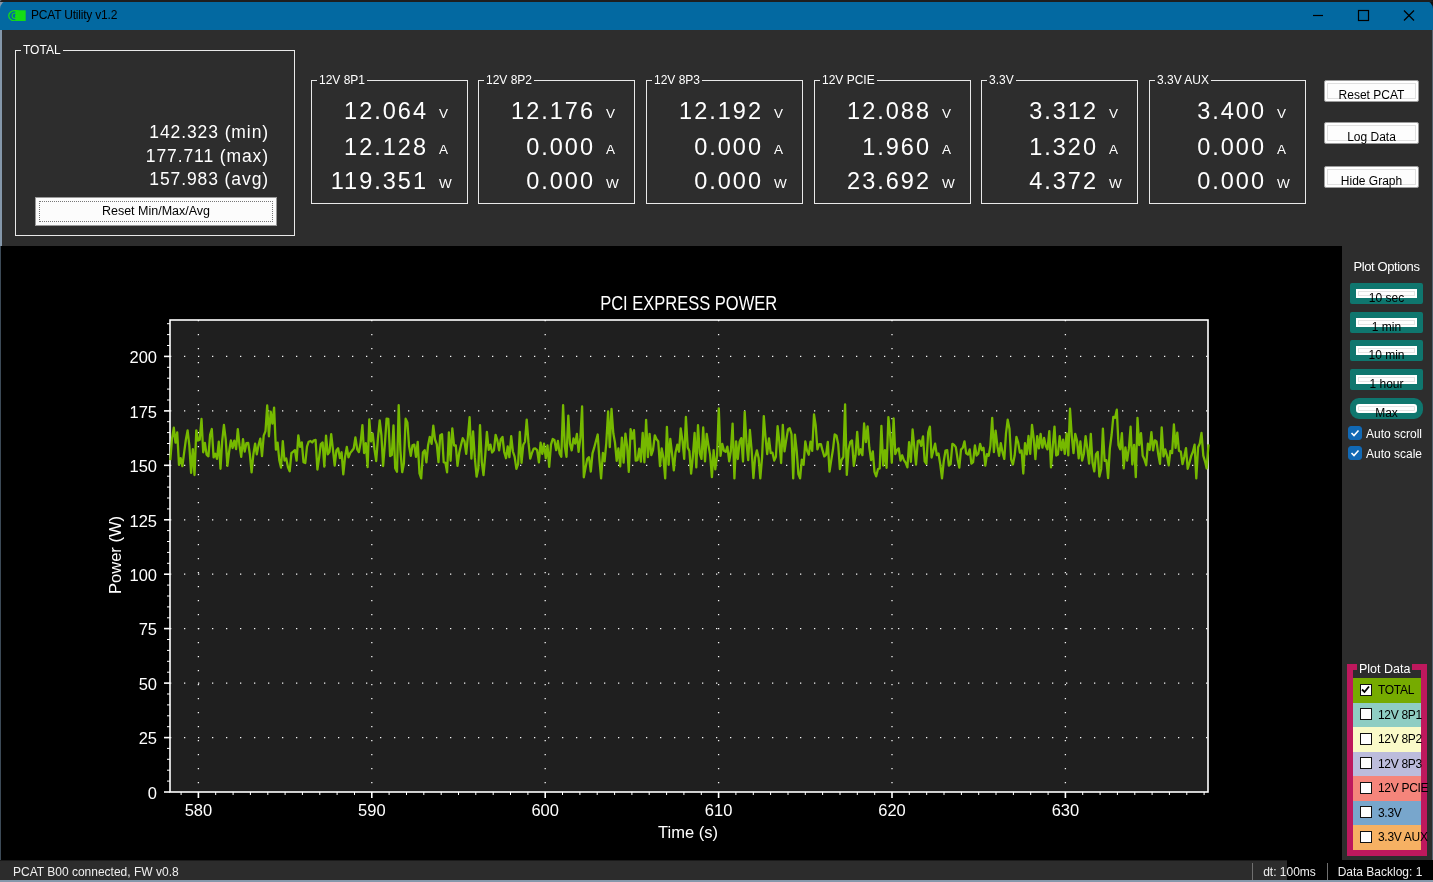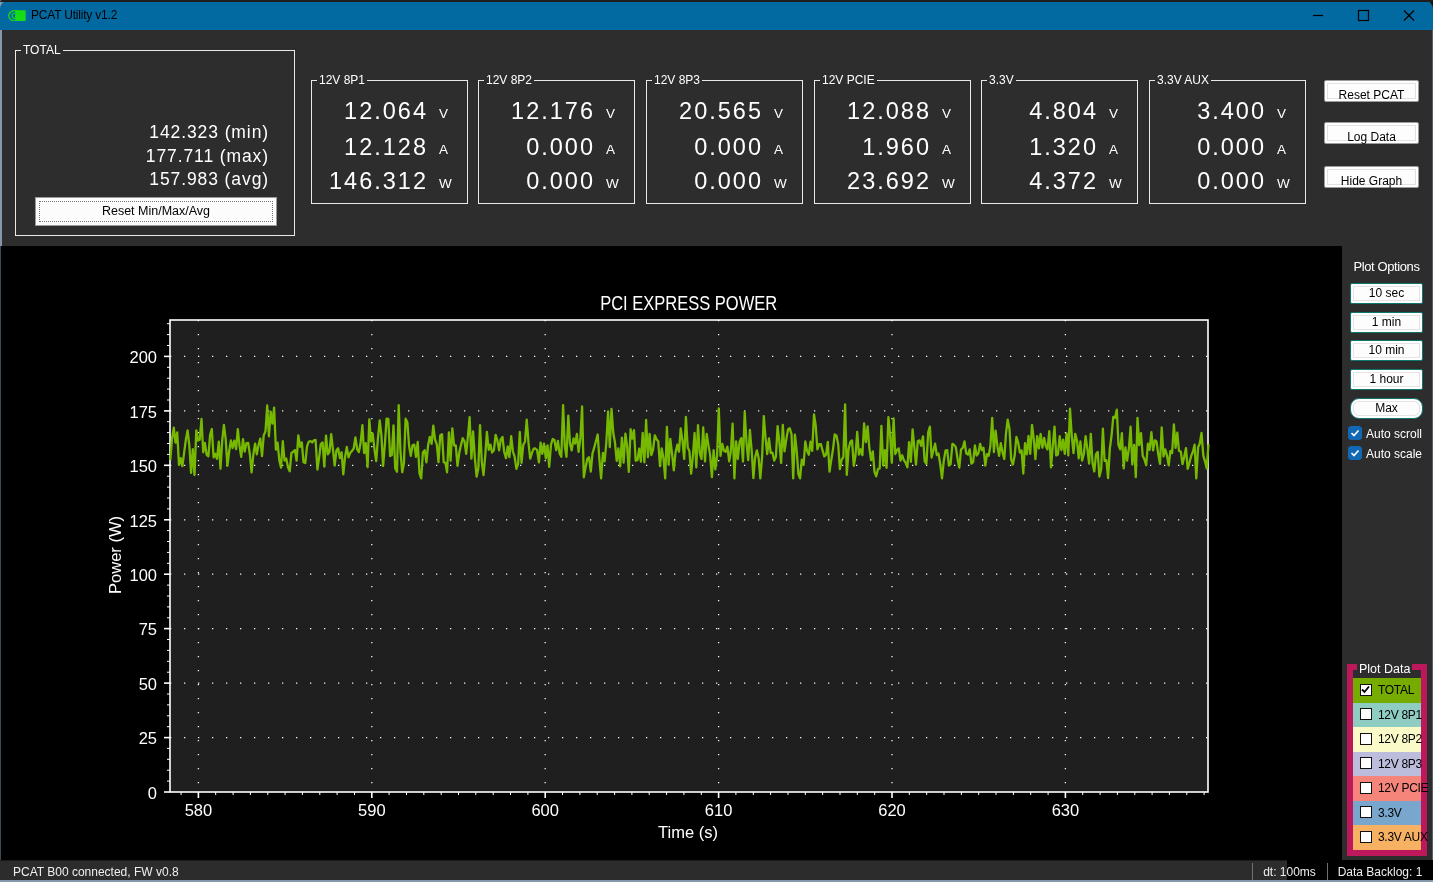--- a/index.html
+++ b/index.html
@@ -38,21 +38,21 @@
     font-size:12px;text-align:center;line-height:28px;}
   
   #graph{left:0;top:246px;width:1342px;height:614px;background:#000;}
   #graphedge{left:0;top:246px;width:1px;height:614px;background:#3c4a57;z-index:3;}
   
   #sidebar{left:1342px;top:246px;width:91px;height:614px;background:#2d2d2d;
     border-right:1px solid #55606c;box-sizing:border-box;}
   #plotops{position:absolute;left:0;top:13px;width:89px;text-align:center;
     color:#fff;font-size:13px;letter-spacing:-0.4px;}
   .sbtn{position:absolute;left:8px;width:73px;height:21px;background:#fdfdfd;
-    box-shadow:inset 0 0 0 2px #fff, inset 0 0 0 3px #e4e4e4;border:1px solid #0f766e;border-radius:2px;box-sizing:border-box;color:#000;
+    box-shadow:inset 0 0 0 2px #fff, inset 0 0 0 3px #e4e4e4;border:6px solid #0f766e;border-radius:2px;box-sizing:border-box;color:#000;
     font-size:12px;text-align:center;line-height:19px;}
   .cbrow{position:absolute;left:6px;height:14px;color:#fff;font-size:12px;line-height:14px;white-space:nowrap;}
   .bluebox{display:inline-block;width:12px;height:12px;background:#1169b5;border:1px solid #1169b5;
     border-radius:3px;vertical-align:-2.5px;margin-right:4px;position:relative;}
   .bluebox svg{position:absolute;left:0;top:0;}
   
   #legend{position:absolute;left:5px;top:418px;width:80px;border:6px solid #be185d;
     box-sizing:border-box;padding-top:8px;background:#2d2d2d;}
   #legend-label{position:absolute;top:-8px;left:4px;background:#2d2d2d;padding:0 2px;
     font-size:12.5px;color:#fff;line-height:15px;}
@@ -104,21 +104,21 @@
       <div class="glabel">12V 8P1</div>
       <div class="vrow" style="top:16px;">
         <span class="vval">12.064</span>
         <span class="vunit">V</span>
       </div>
       <div class="vrow" style="top:52px;">
         <span class="vval">12.128</span>
         <span class="vunit">A</span>
       </div>
       <div class="vrow" style="top:86px;">
-        <span class="vval">146.312</span>
+        <span class="vval">119.351</span>
         <span class="vunit">W</span>
       </div>
     </div>
   <div class="gbox" style="left:476px;top:50px;width:157px;height:124px;">
       <div class="glabel">12V 8P2</div>
       <div class="vrow" style="top:16px;">
         <span class="vval">12.176</span>
         <span class="vunit">V</span>
       </div>
       <div class="vrow" style="top:52px;">
@@ -126,21 +126,21 @@
         <span class="vunit">A</span>
       </div>
       <div class="vrow" style="top:86px;">
         <span class="vval">0.000</span>
         <span class="vunit">W</span>
       </div>
     </div>
   <div class="gbox" style="left:644px;top:50px;width:157px;height:124px;">
       <div class="glabel">12V 8P3</div>
       <div class="vrow" style="top:16px;">
-        <span class="vval">20.565</span>
+        <span class="vval">12.192</span>
         <span class="vunit">V</span>
       </div>
       <div class="vrow" style="top:52px;">
         <span class="vval">0.000</span>
         <span class="vunit">A</span>
       </div>
       <div class="vrow" style="top:86px;">
         <span class="vval">0.000</span>
         <span class="vunit">W</span>
       </div>
@@ -156,21 +156,21 @@
         <span class="vunit">A</span>
       </div>
       <div class="vrow" style="top:86px;">
         <span class="vval">23.692</span>
         <span class="vunit">W</span>
       </div>
     </div>
   <div class="gbox" style="left:979px;top:50px;width:157px;height:124px;">
       <div class="glabel">3.3V</div>
       <div class="vrow" style="top:16px;">
-        <span class="vval">4.804</span>
+        <span class="vval">3.312</span>
         <span class="vunit">V</span>
       </div>
       <div class="vrow" style="top:52px;">
         <span class="vval">1.320</span>
         <span class="vunit">A</span>
       </div>
       <div class="vrow" style="top:86px;">
         <span class="vval">4.372</span>
         <span class="vunit">W</span>
       </div>

